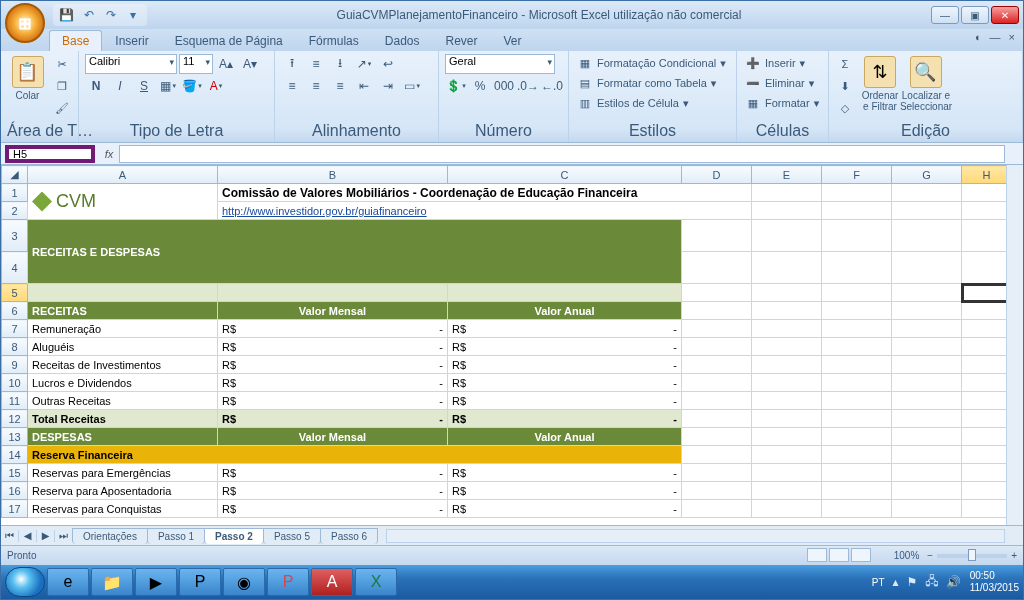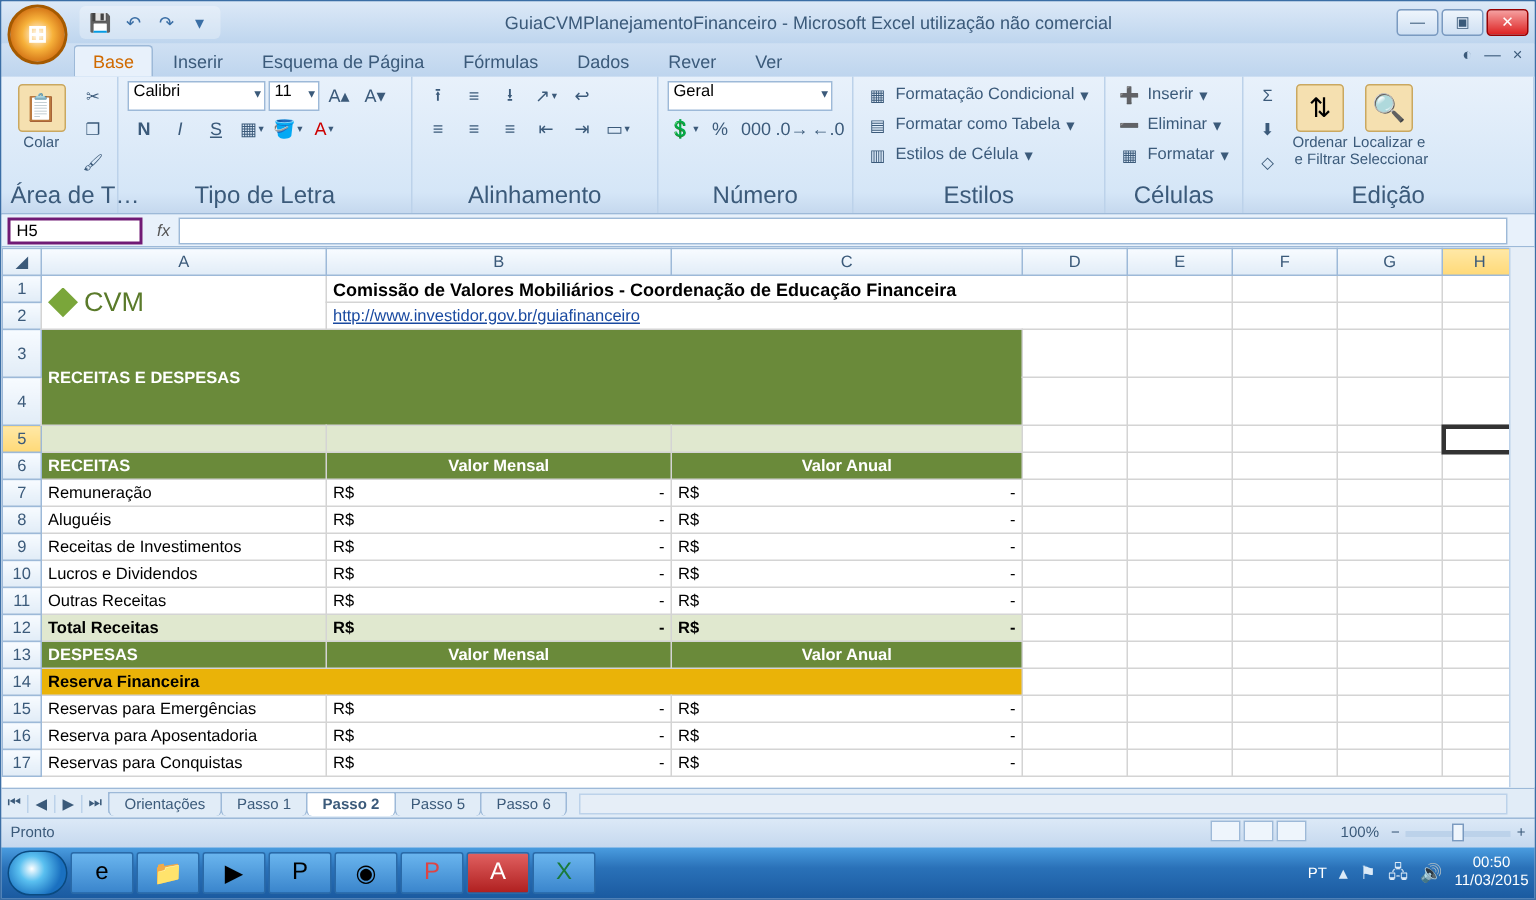--- a/index.html
+++ b/index.html
@@ -37,21 +37,21 @@
   .combo::after { content:"▾"; position:absolute; right:2px; top:2px; font-size:9px; color:#3b5a7a;}
   .toolbar-row { display:flex; gap:2px; }
   .tb { width:22px;height:20px;display:flex;align-items:center;justify-content:center;font-size:12px;color:#3b5a7a;border:1px solid transparent;}
   .tb.drop::after{content:"▾";font-size:7px;margin-left:1px;}
   .stack { display:flex;flex-direction:column;gap:2px;}
   .menu-item { display:flex;align-items:center;gap:4px;font-size:11px;color:#3b5a7a;padding:1px 2px;white-space:nowrap;}
   .menu-item .mi-ico{width:16px;height:16px;display:flex;align-items:center;justify-content:center;}
 
   
   .fx-bar { height:22px; background:#e8f1fb; border-bottom:1px solid #9db9d8; display:flex; align-items:center;}
-  .namebox { width:90px; height:18px; margin:16px 4px; border:2px solid #701a75; background:#fff; font-size:11px; padding:1px 4px;}
+  .namebox { width:90px; height:18px; margin:16px 4px; border:4px solid #701a75; background:#fff; font-size:11px; padding:1px 4px;}
   .fx-icon { width:20px; text-align:center; font-style:italic; color:#555;}
   .fx-input { flex:1; height:18px; border:1px solid #9db9d8; background:#fff; margin-right:18px;}
 
   
   .grid-area { flex:1; display:flex; background:#fff; overflow:hidden; position:relative;}
   .sheet { flex:1; overflow:hidden; }
   table.cells { border-collapse:collapse; table-layout:fixed; width: 1010px; }
   table.cells th, table.cells td { border:1px solid #d4d4d4; height:18px; font-size:11px; padding:0 4px; text-align:left; }
   table.cells th { background:linear-gradient(#f7fbff,#e1ecf7); color:#3b5a7a; font-weight:normal; text-align:center; border-color:#9db9d8;}
   table.cells th.rowhdr { width:26px; text-align:center;}
@@ -88,21 +88,21 @@
   .zoom { display:flex; align-items:center; gap:4px; margin-left:8px;}
   .zoom-track{width:70px;height:4px;background:#bcd2ea;position:relative;}
   .zoom-thumb{width:8px;height:12px;background:#eef5fc;border:1px solid #7a9ac0;position:absolute;left:31px;top:-5px;}
 
   
   .taskbar { height:34px; background:linear-gradient(#4a9de0,#2a71b8 40%,#1a5aa0); display:flex; align-items:center; padding:0 4px; gap:2px;}
   .start { width:40px;height:30px;border-radius:15px;background:radial-gradient(circle at 40% 40%,#fff,#5ac0f0 30%,#1a70c0 70%);border:1px solid #0a4a80;display:flex;align-items:center;justify-content:center;}
   .task-ico { width:42px;height:28px;background:linear-gradient(#6ab5ee,#3a85cc);border:1px solid #2a6aa8;border-radius:2px;display:flex;align-items:center;justify-content:center;font-size:16px;}
   .tray { margin-left:auto; display:flex; align-items:center; gap:8px; color:#fff; font-size:10px;}
   .tray-ico{font-size:12px;color:#dceaf7;}
-  .clock{text-align:center;line-height:1.2;}
+  .clock{line-height:1.2;}
 </style>
 </head>
 <body>
 
 <div class="window">
 
   <div class="titlebar">
     <div class="office-btn">⊞</div>
     <div class="qat-inner">
       <span class="qat-icon">💾</span>

